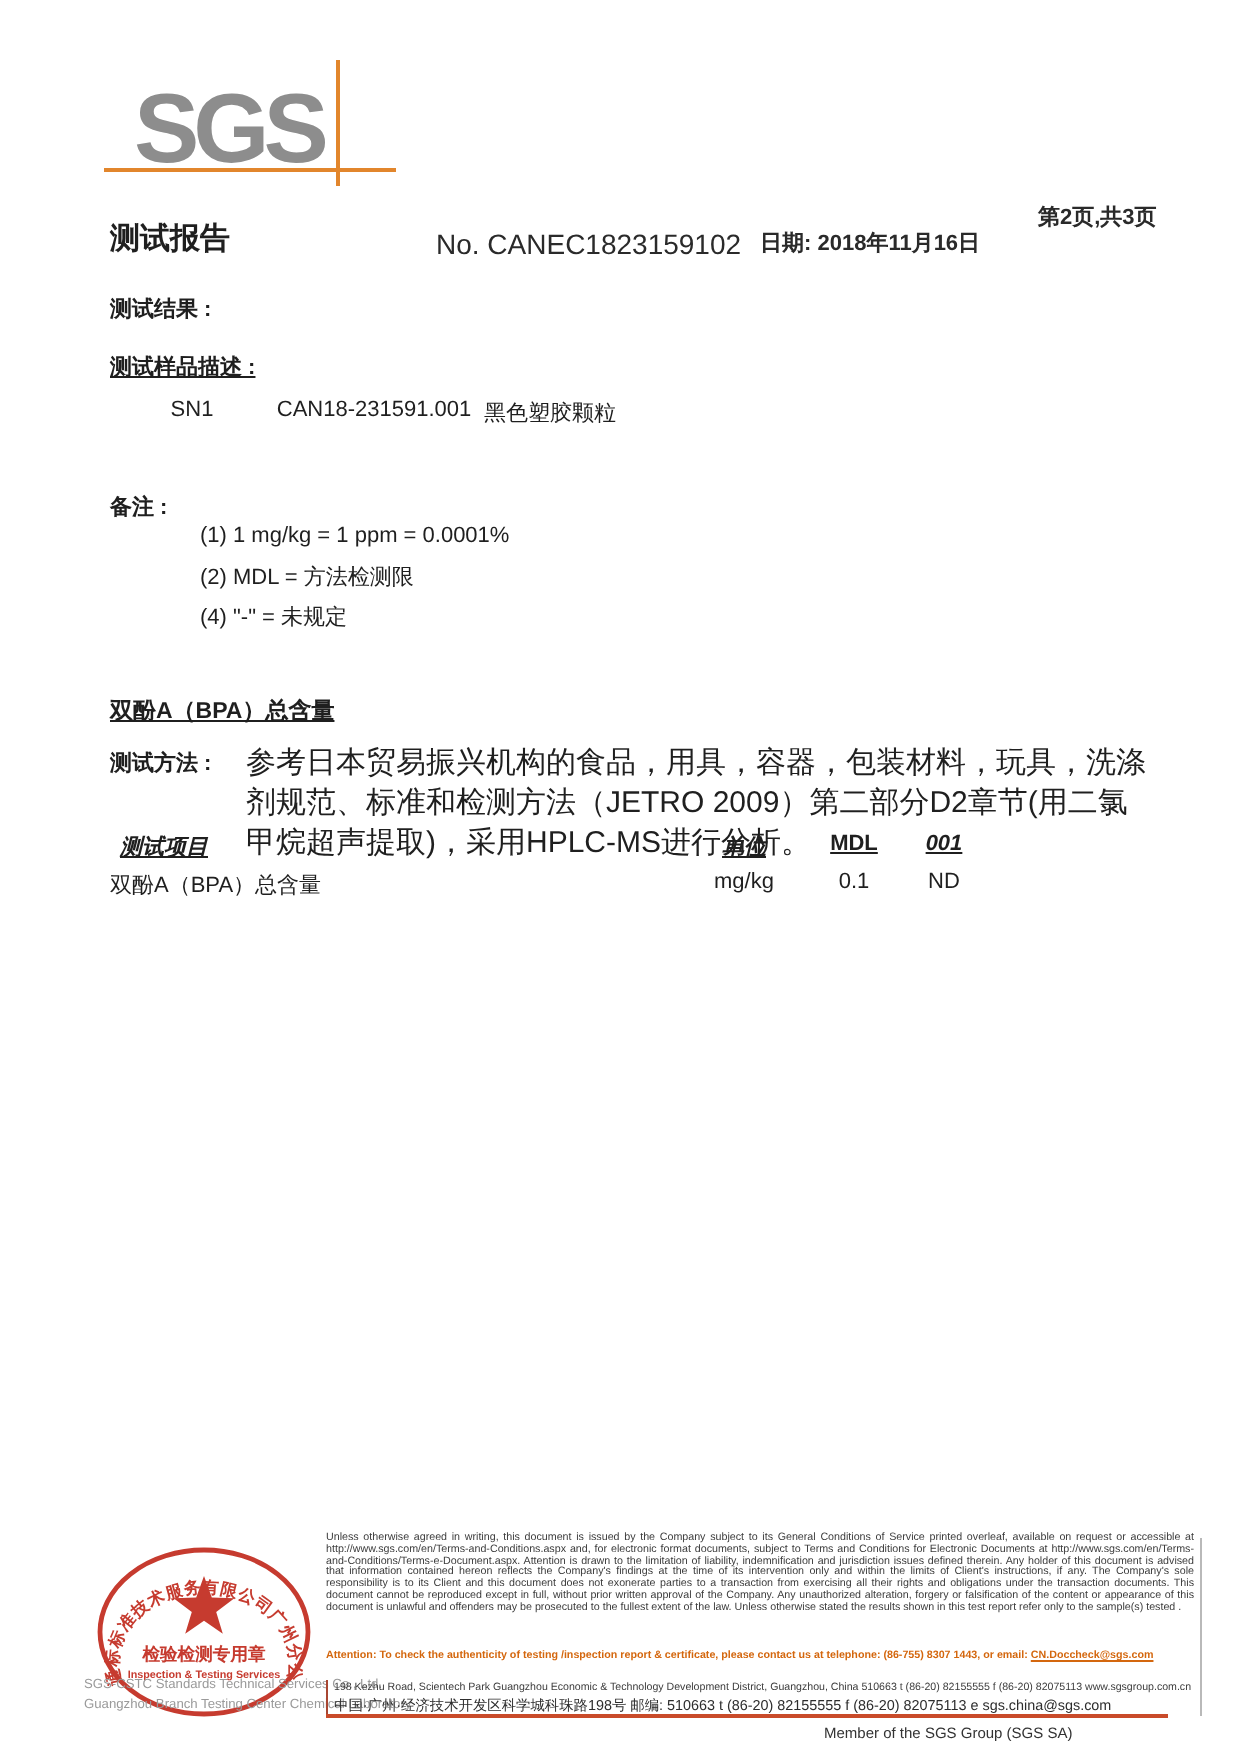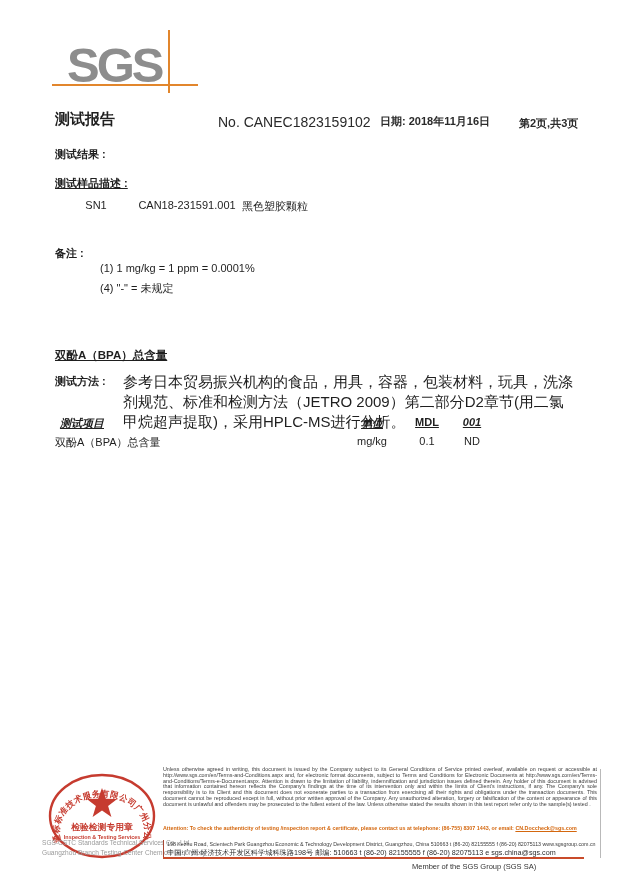--- a/index.html
+++ b/index.html
@@ -19,21 +19,21 @@
     position: absolute; left: 67px; top: 41px;
     font-size: 49px; font-weight: 800; letter-spacing: -3px;
     color: #8d8d8d; line-height: 1;
   }
   .logo-hline { position: absolute; left: 52px; top: 84px; width: 146px; height: 2px; background: #e2862c; }
   .logo-vline { position: absolute; left: 168px; top: 30px; width: 2px; height: 63px; background: #e2862c; }
   
   .title   { position: absolute; left: 55px; top: 110px; font-size: 15px; font-weight: bold; }
   .rpt-no  { position: absolute; left: 218px; top: 114px; font-size: 14px; font-weight: normal; color:#2a2a2a; }
   .rpt-date{ position: absolute; left: 380px; top: 114px; font-size: 11px; font-weight: bold; color:#2a2a2a; }
-  .rpt-page{ position: absolute; left: 519px; top: 116px; font-size: 11px; font-weight: bold; color:#2a2a2a; }
+  .rpt-page{ position: absolute; left: 519px; top: 101px; font-size: 11px; font-weight: bold; color:#2a2a2a; }
   
   .t11 { font-size: 11px; }
   .results-label { position: absolute; left: 55px; top: 147px; font-weight: bold; }
   .sample-heading { position: absolute; left: 55px; top: 176px; font-weight: bold; text-decoration: underline; }
   .sample-table { position: absolute; left: 0; top: 199px; width: 619px; }
   .sample-row { position: relative; height: 19px; }
   .sc1 { position: absolute; left: 55px;  width: 82px;  text-align: center; }
   .sc2 { position: absolute; left: 137px; width: 100px; text-align: center; }
   .sc3 { position: absolute; left: 242px; }
   .sample-row.head span { font-weight: bold; }
@@ -94,20 +94,21 @@
     <div class="sample-row t11">
       <span class="sc1">SN1</span>
       <span class="sc2">CAN18-231591.001</span>
       <span class="sc3">黑色塑胶颗粒</span>
     </div>
   </div>
 
   <div class="notes-label t11">备注 :</div>
   <div class="notes-list">
     <div>(1) 1 mg/kg = 1 ppm = 0.0001%</div>
+    <div>(2) MDL = 方法检测限</div>
     <div>(4) "-" = 未规定</div>
   </div>
 
   <div class="bpa-heading">双酚A（BPA）总含量</div>
   <div class="method-label t11">测试方法 :</div>
   <div class="method-text">参考日本贸易振兴机构的食品，用具，容器，包装材料，玩具，洗涤剂规范、标准和检测方法（JETRO 2009）第二部分D2章节(用二氯甲烷超声提取)，采用HPLC-MS进行分析。</div>
 
   <div class="rt-head t11">
     <span class="rt-c1">测试项目</span>
     <span class="rt-c2">单位</span>

